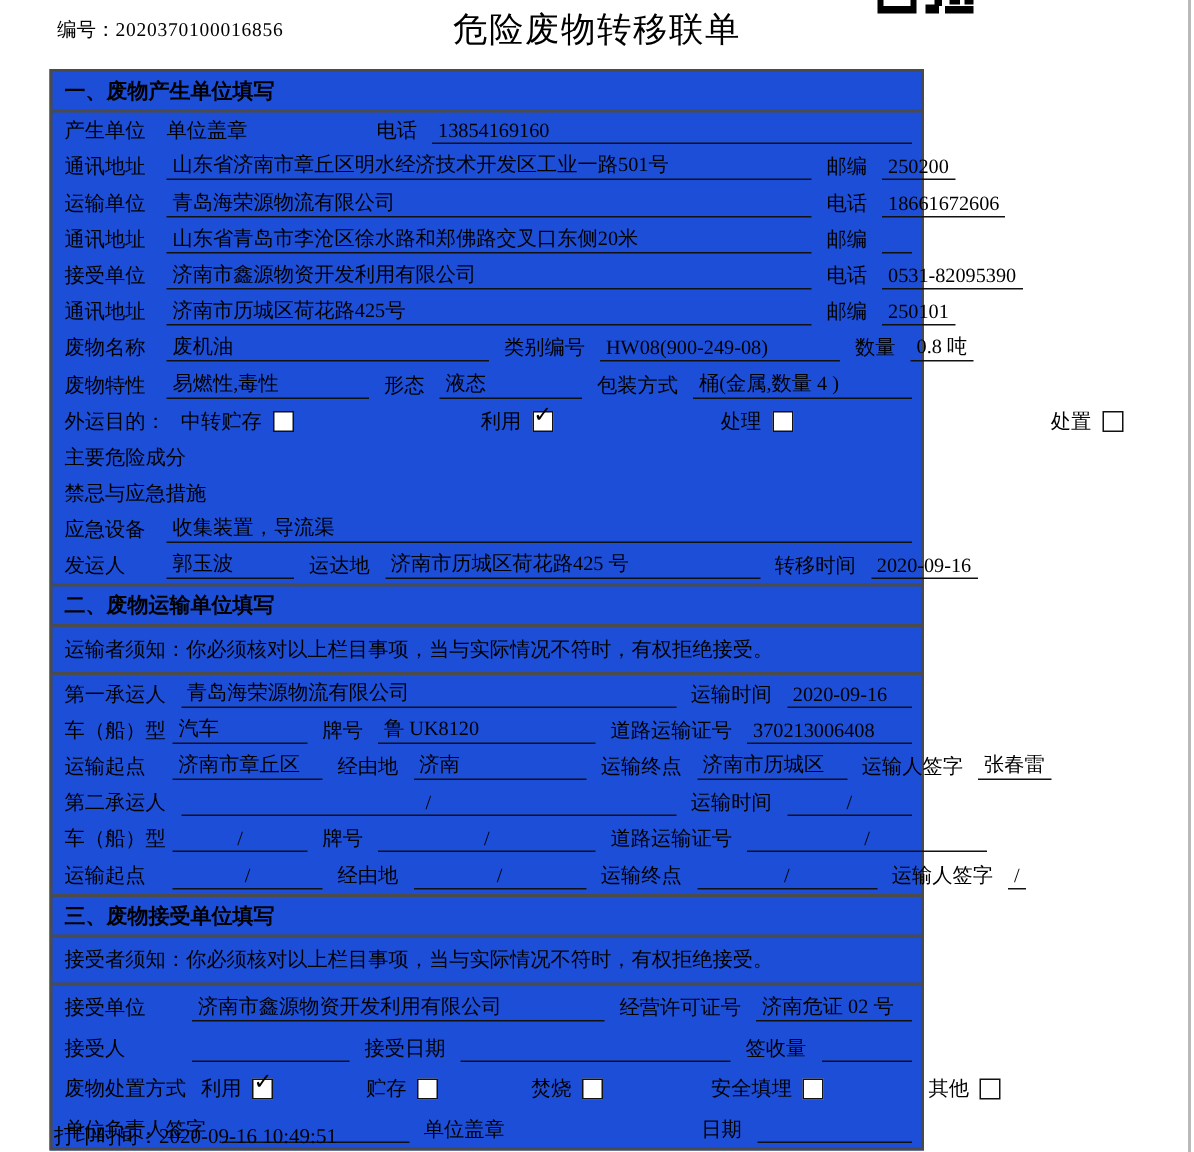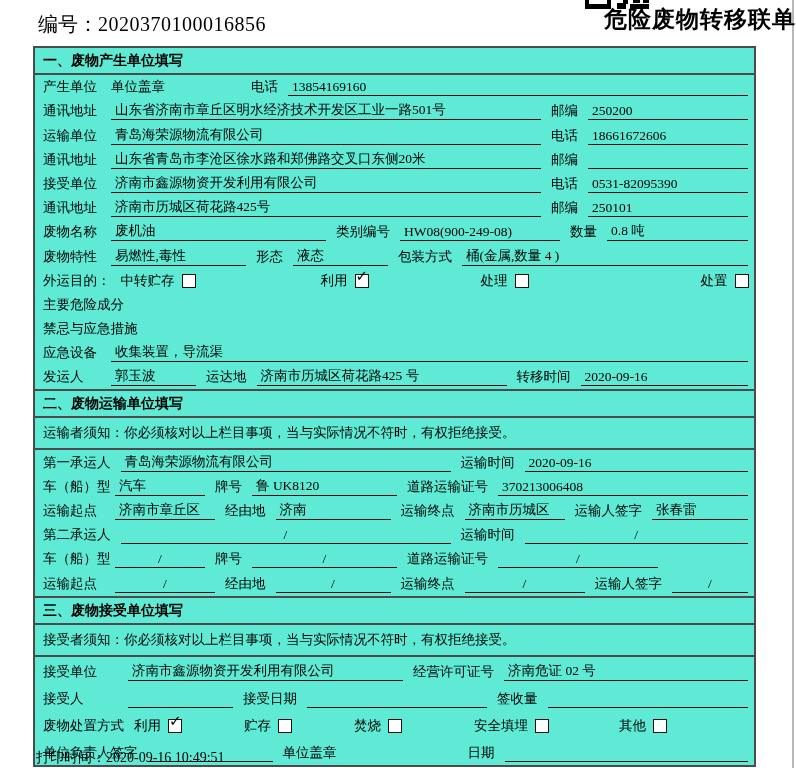--- a/index.html
+++ b/index.html
@@ -3,30 +3,30 @@
 <meta charset="utf-8">
 <style>
   html,body{margin:0;padding:0;}
   body{
     width:796px;height:768px;position:relative;background:#ffffff;
     font-family:"Liberation Serif","DejaVu Serif",serif;color:#000;
     overflow:hidden;
   }
   .win-edge{position:absolute;top:0;right:2px;width:2px;height:768px;background:#b9b9b9;}
   
-  .serial{position:absolute;left:38px;top:11px;font-size:20px;white-space:nowrap;}
+  .serial{position:absolute;left:38px;top:11px;font-size:13px;white-space:nowrap;}
   .serial .num{font-family:"Liberation Serif",serif;letter-spacing:0.5px;}
-  .doc-title{position:absolute;left:0;top:4px;width:100%;text-align:right;
-    font-size:23px;font-weight:bold;letter-spacing:1px;}
+  .doc-title{position:absolute;left:0;top:4px;width:100%;text-align:center;
+    font-size:23px;font-weight:normal;letter-spacing:1px;}
   .qr-frag{position:absolute;left:585px;top:0;width:64px;height:9px;}
   .qr-frag div{position:absolute;background:#000;}
   
   .doc-table{
-    position:absolute;left:33px;top:46px;width:723px;
-    border:2px solid #4b4b4b;background:#5eead4;box-sizing:border-box;
+    position:absolute;left:33px;top:46px;width:583px;
+    border:2px solid #4b4b4b;background:#1d4ed8;box-sizing:border-box;
   }
   .sec-title{
     font-weight:bold;font-size:14px;padding:4px 6px 3px 8px;
     border-bottom:2px solid #4b4b4b;white-space:nowrap;
     font-family:"Liberation Sans","DejaVu Sans",sans-serif;
   }
   .sec-title.mid{border-top:2px solid #4b4b4b;}
   .notice{
     font-size:13.5px;padding:6px 6px 6px 8px;border-bottom:2px solid #4b4b4b;white-space:nowrap;
   }

